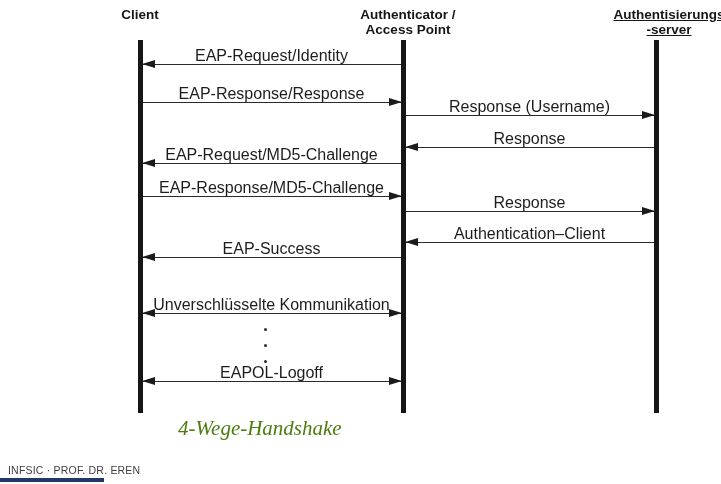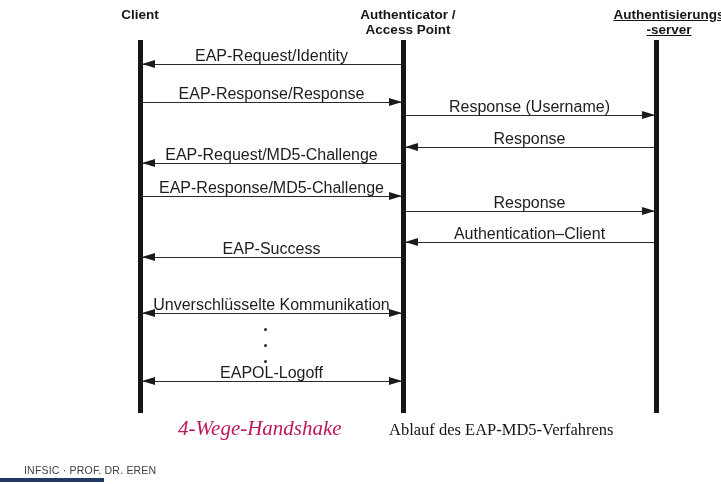--- a/index.html
+++ b/index.html
@@ -22,21 +22,21 @@
              border-right:13px solid #1b1b1b;}
   .head-right{right:-1px;border-top:4.5px solid transparent;border-bottom:4.5px solid transparent;
               border-left:13px solid #1b1b1b;}
   
   .dot{position:absolute;width:3px;height:3px;border-radius:50%;background:#2a2a2a;}
   
   .caption{position:absolute;left:389px;top:420px;font-family:"Liberation Serif",serif;
            font-size:16.5px;color:#141414;white-space:nowrap;}
   .annotation{position:absolute;left:178px;top:415px;font-family:"Liberation Serif",serif;
               font-style:italic;font-size:21px;line-height:26px;white-space:nowrap;}
-  .footer-text{position:absolute;left:24px;top:464px;font-size:10.5px;letter-spacing:.2px;
+  .footer-text{position:absolute;left:8px;top:464px;font-size:10.5px;letter-spacing:.2px;
                color:#3f3f3f;white-space:nowrap;}
   .footer-bar{position:absolute;left:0;top:478px;width:104px;height:3.5px;}
 </style>
 </head>
 <body>
 
 <div class="slide">
   <div id="diagram">
       <div class="actor-label" style="left: 140px; top: 7px;">Client</div>
       <div class="lifeline" style="left: 137.5px; top: 40px; height: 373px;"></div>
@@ -101,21 +101,20 @@
         <span class="msg-label">EAPOL-Logoff</span>
         <span class="msg-line"></span>
         <span class="head head-left"></span>
         <span class="head head-right"></span>
       </div>
       <span class="dot" style="left: 264px; top: 328px;"></span>
       <span class="dot" style="left: 264px; top: 344px;"></span>
       <span class="dot" style="left: 264px; top: 360px;"></span>
     </div>
 
-  <div class="caption">Ablauf des EAP-MD5-Verfahrens</div>
 
-  <div class="annotation" style="color: #be185d;">
+  <div class="annotation" style="color: #4d7c0f;">
     <div>4-Wege-Handshake</div>
   </div>
 
   <div class="footer-text">INFSIC · PROF. DR. EREN</div>
   <div class="footer-bar" style="background: rgb(31, 56, 100);"></div>
 </div>
 
 </body></html>

